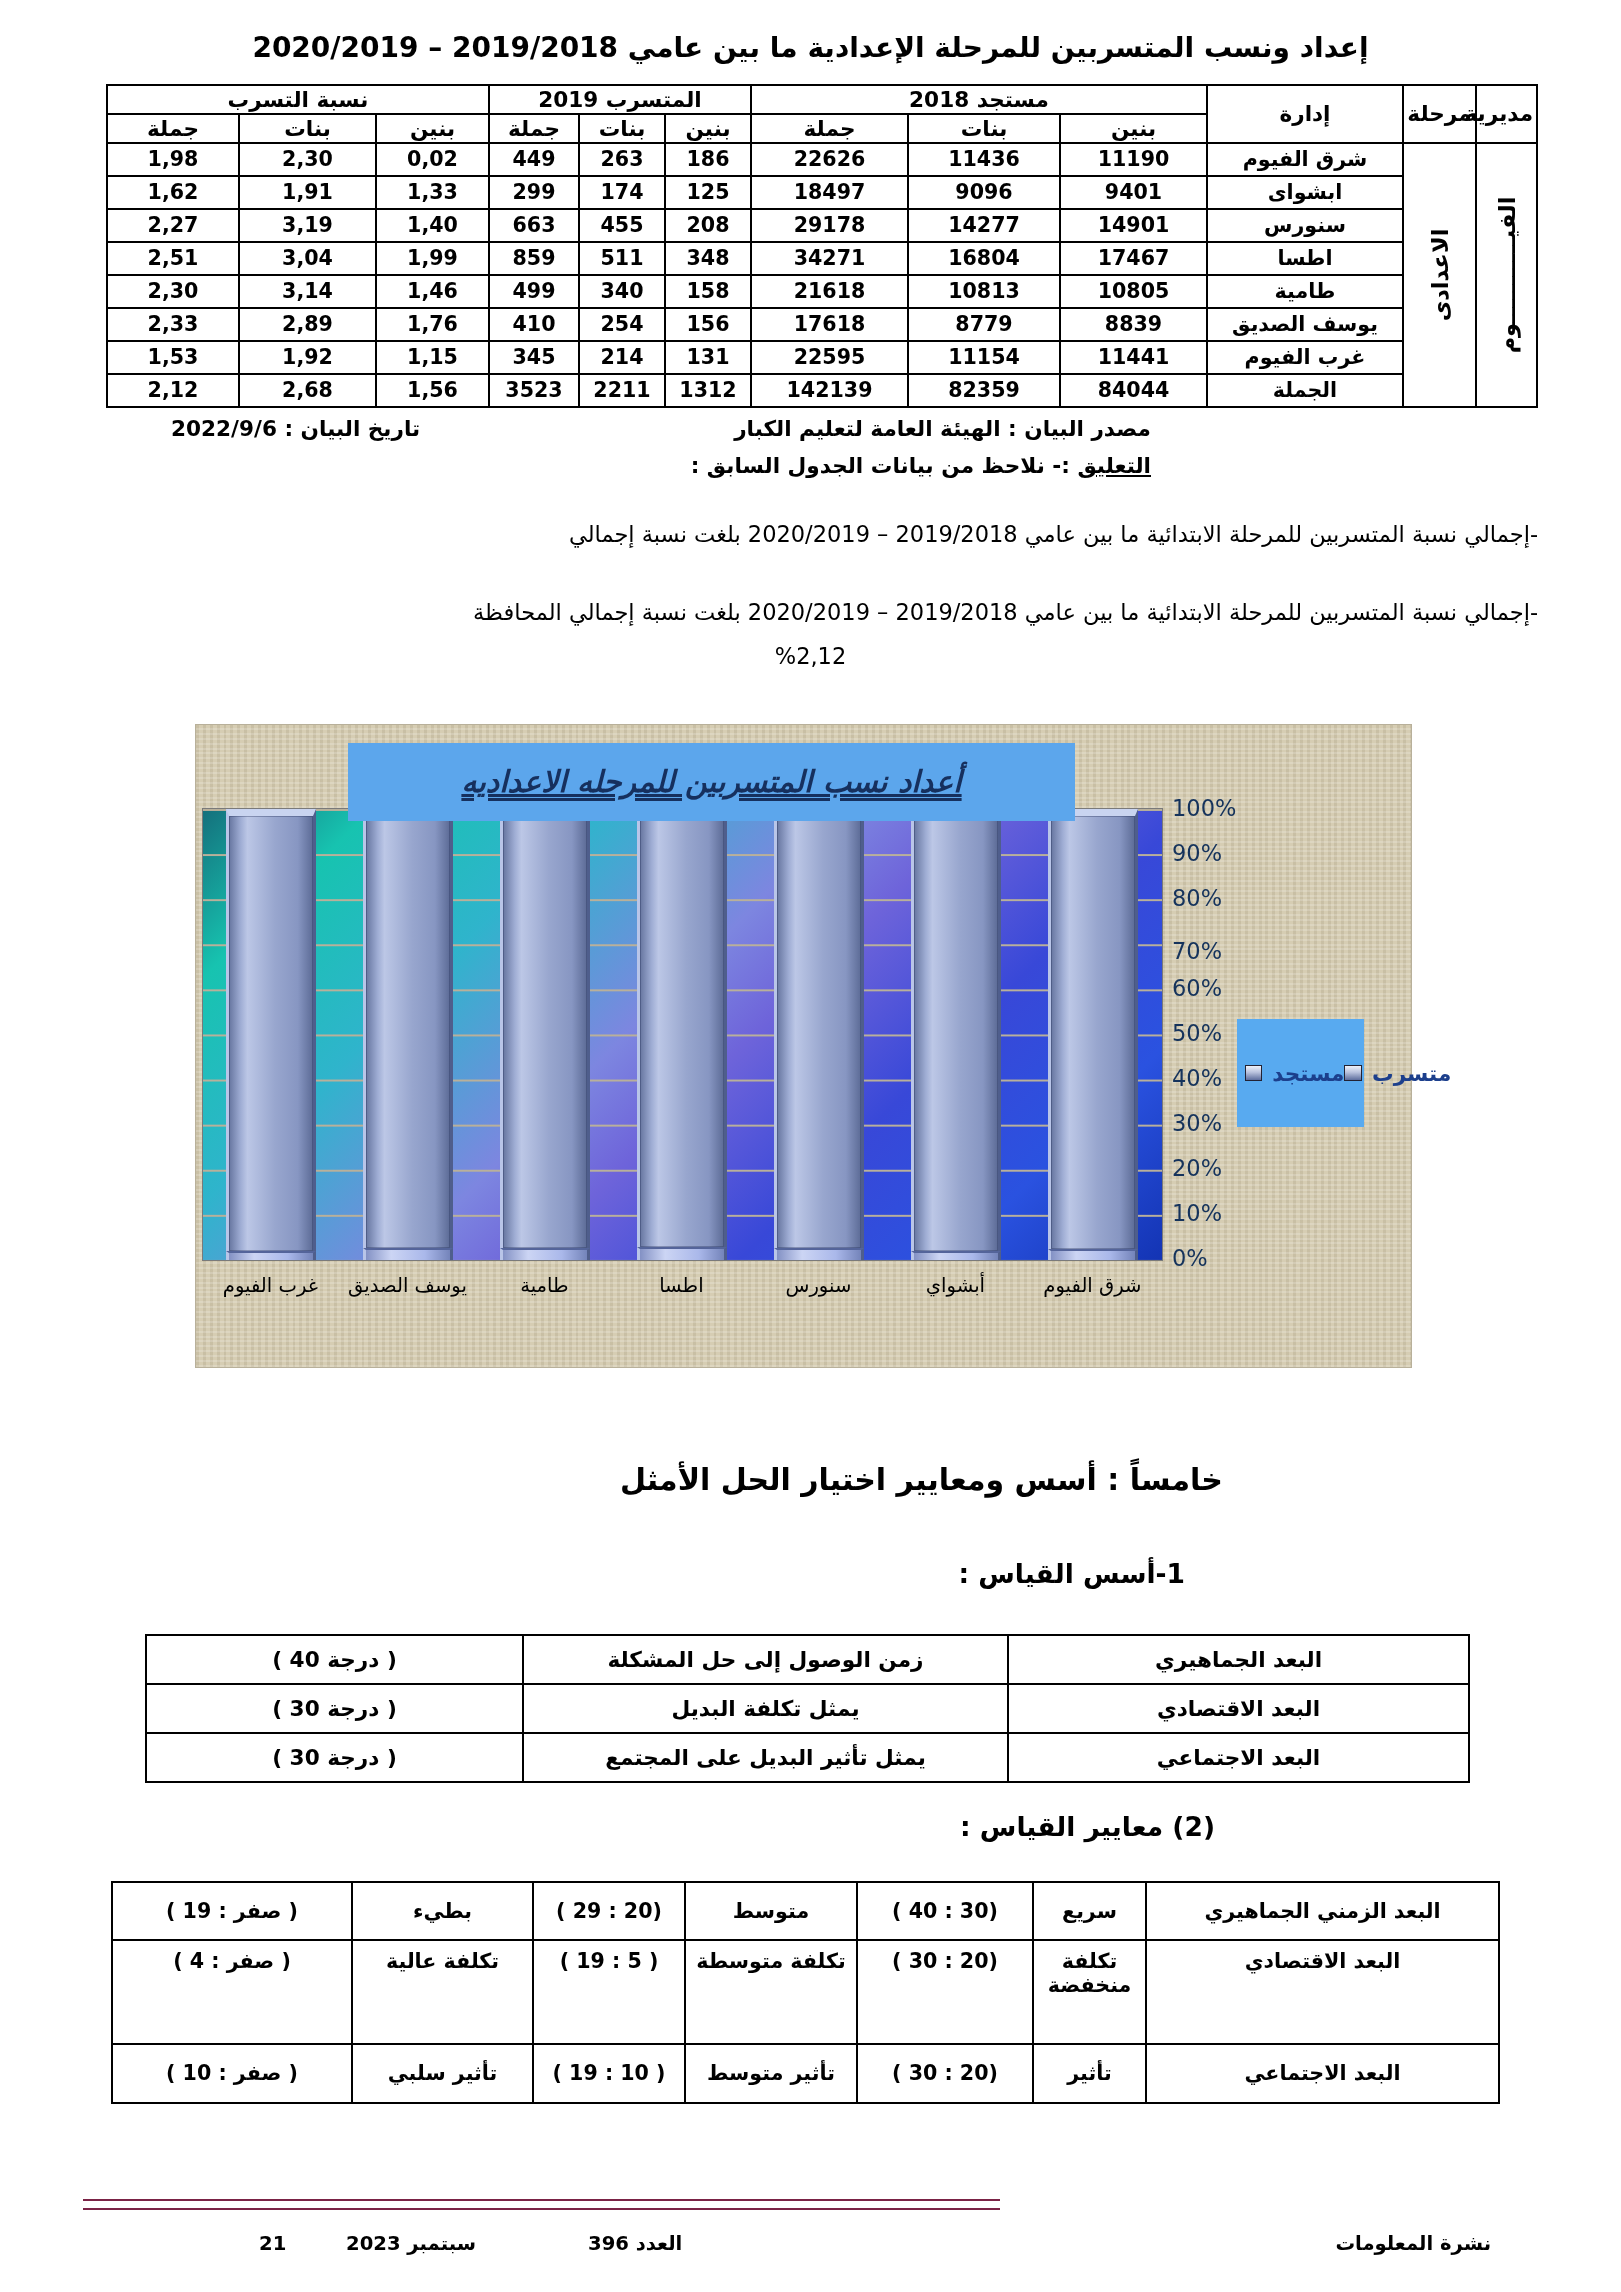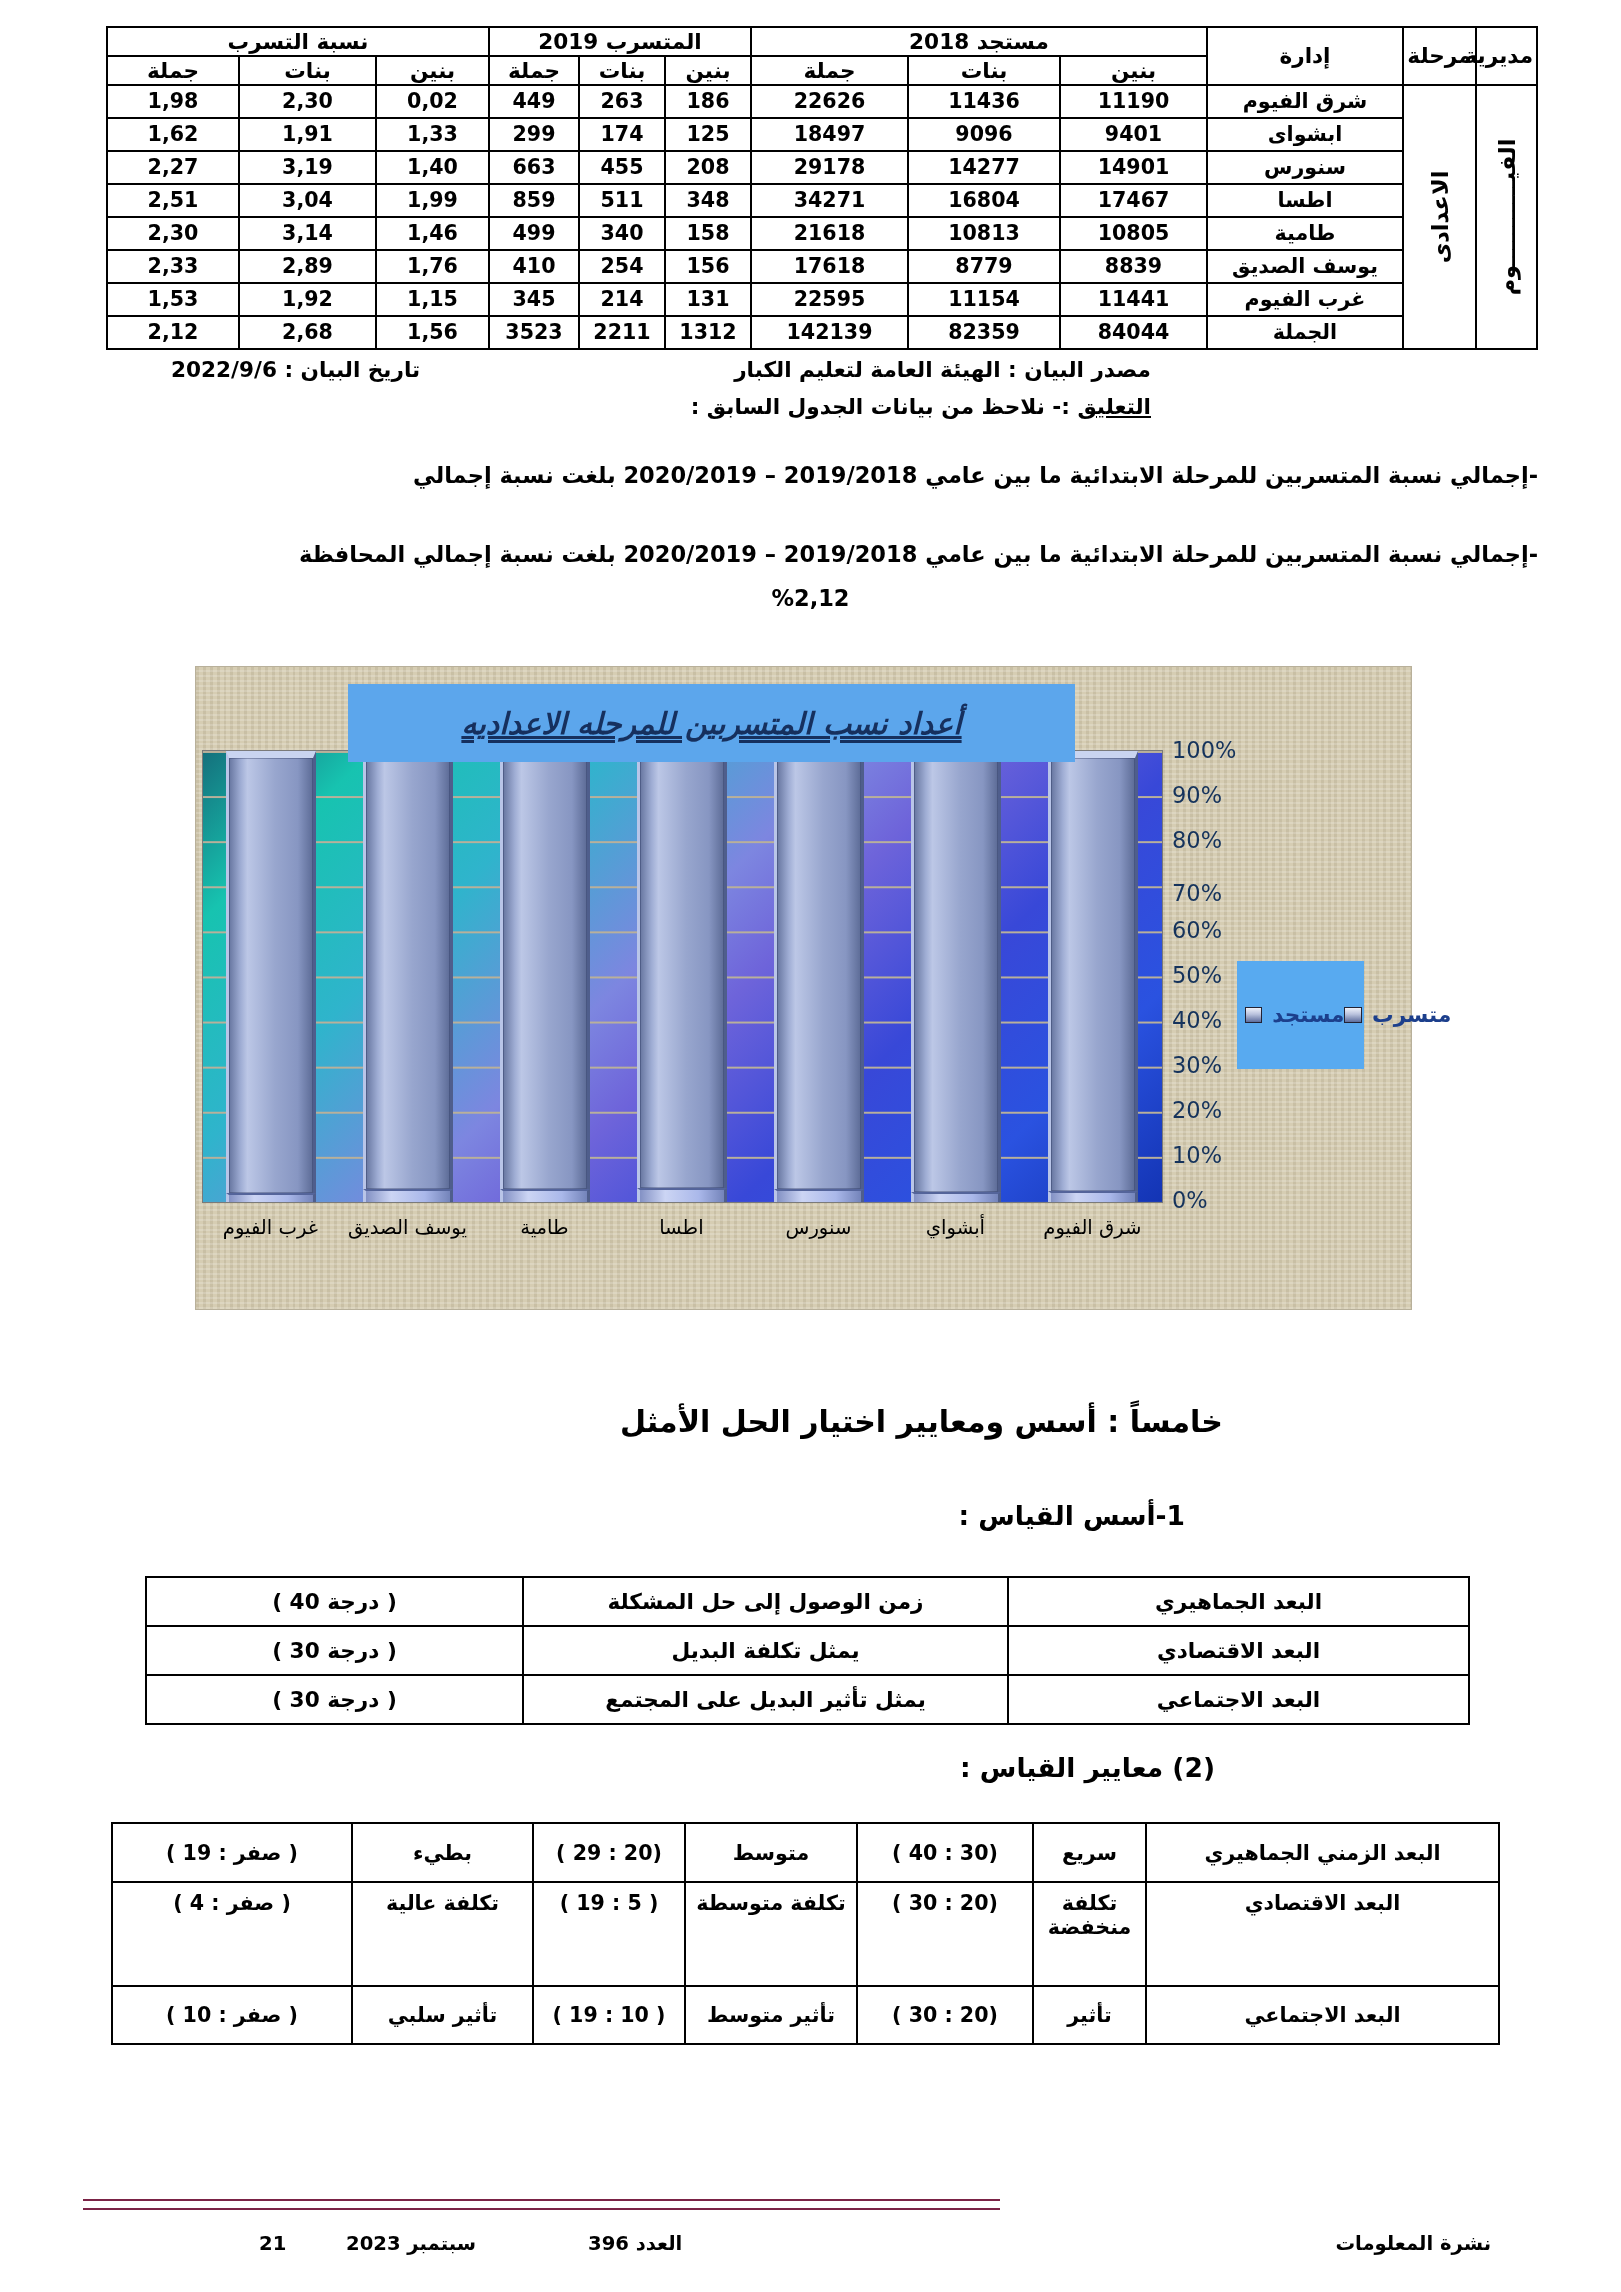--- a/index.html
+++ b/index.html
@@ -20,21 +20,21 @@
   table.main tr.datarow{height:33px;}
   td.vcell{position:relative;}
   .rot{position:absolute;top:50%;left:50%;transform:translate(-50%,-50%) rotate(-90deg);
     white-space:nowrap;font-weight:bold;font-size:22.5px;}
   
   .srcline{display:flex;justify-content:space-between;font-size:21.6px;font-weight:bold;
     margin-top:7.8px;padding-right:387px;padding-left:88px;}
   .comment{font-size:21.6px;font-weight:bold;margin-top:11.8px;padding-right:387px;}
   .comment .u{text-decoration:underline;}
   
-  .para{font-size:22.5px;font-weight:bold;line-height:1.95;margin-top:35px;text-align:right;}
+  .para{font-size:22.5px;font-weight:normal;line-height:1.95;margin-top:35px;text-align:right;}
   .para .l2{display:block;}
   .para.center2 .l2{text-align:center;}
   
   .chart{
     width:1215px;height:642px;margin:45px 126px 0 auto;position:relative;
     background:
       repeating-linear-gradient(0deg, rgba(255,255,255,.18) 0 2px, rgba(0,0,0,0) 2px 4.9px),
       repeating-linear-gradient(90deg, rgba(120,108,76,.14) 0 2.9px, rgba(0,0,0,0) 2.9px 6.9px),
       #d6cdb3;
     border:1px solid #b8b09a;direction:ltr;
@@ -103,20 +103,21 @@
   .f-bulletin{right:47px;margin-left:36px;}
   .f-issue{left:505px;}
   .f-month{left:263px;}
   .f-page{left:176px;font-size:21.6px;font-weight:normal;}
 </style>
 </head>
 <body>
 
 <div class="page">
 
+  <div class="doc-title">إعداد ونسب المتسربين للمرحلة الإعدادية  ما بين عامي 2019/2018 – 2020/2019</div>
 
   <table class="t main">
     <colgroup>
       <col style="width:61px">
         <col style="width:73px">
         <col style="width:196px">
       <col style="width:147px">
         <col style="width:152px">
         <col style="width:157px">
       <col style="width:86px">

